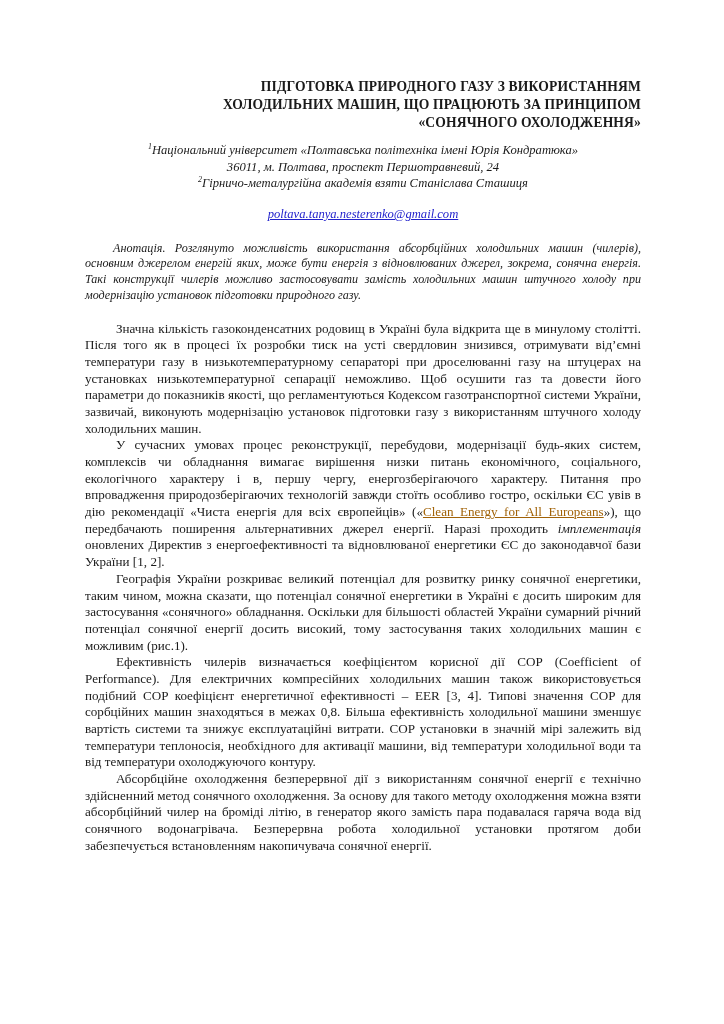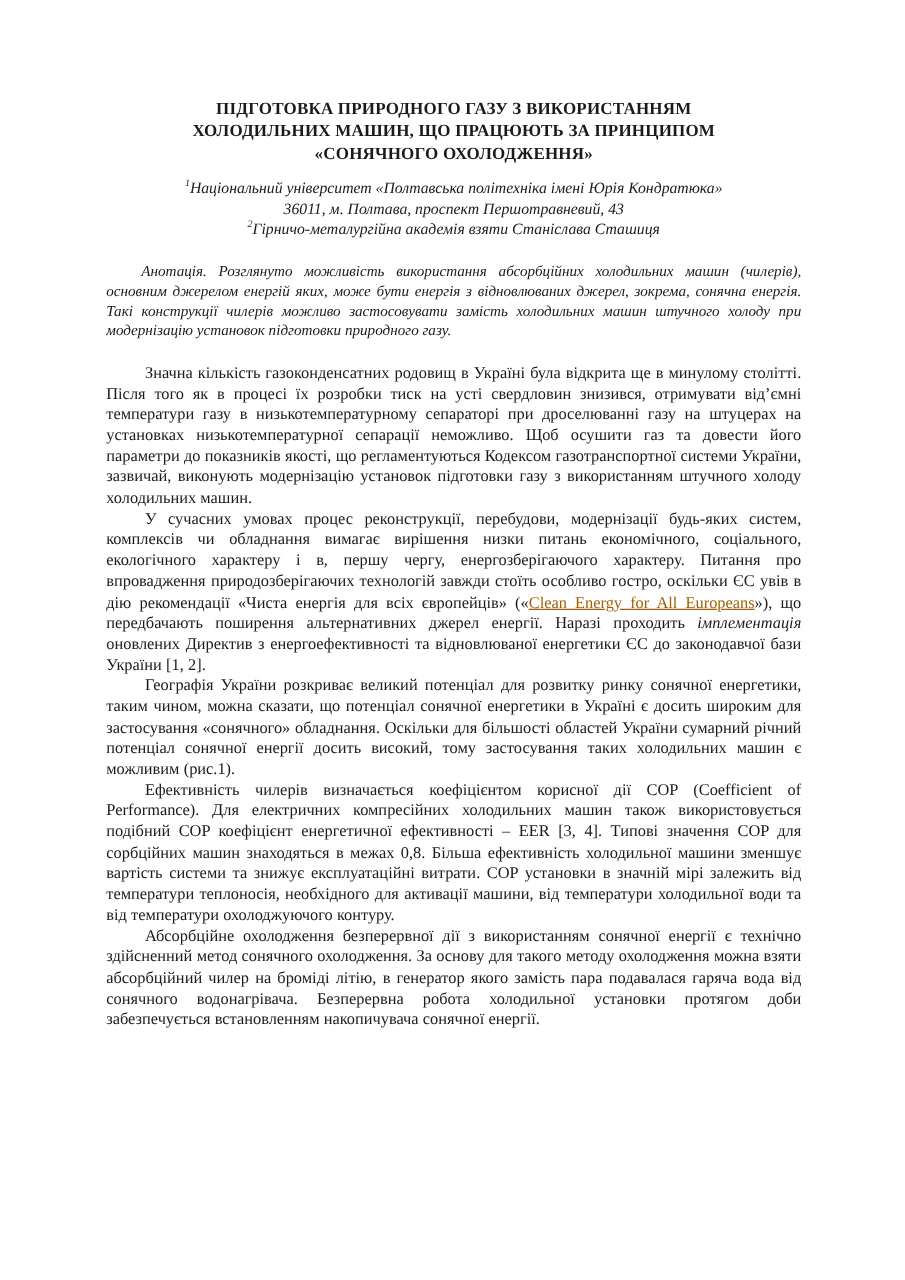--- a/index.html
+++ b/index.html
@@ -38,21 +38,21 @@
     font-size: 13.2px;
     line-height: 1.18;
     margin: 0 0 9px 0;
     letter-spacing: 0.1px;
   }
   .authors .u {
     text-decoration: underline;
   }
 
   .title {
-    text-align: center;
+    text-align: right;
     font-weight: bold;
     font-size: 13.6px;
     line-height: 1.33;
     margin: 0 0 4px 0;
     letter-spacing: 0.15px;
   }
   .title-line { display: block; white-space: nowrap; }
 
   .affil {
     text-align: center;
@@ -127,24 +127,27 @@
 
 
     <h1 class="title">
       <span class="title-line">ПІДГОТОВКА ПРИРОДНОГО ГАЗУ З ВИКОРИСТАННЯМ</span>
       <span class="title-line">ХОЛОДИЛЬНИХ МАШИН, ЩО ПРАЦЮЮТЬ ЗА ПРИНЦИПОМ</span>
       <span class="title-line">«СОНЯЧНОГО ОХОЛОДЖЕННЯ»</span>
     </h1>
 
     <div class="affil">
       <span class="affil-line"><sup>1</sup><span>Національний університет «Полтавська політехніка імені Юрія Кондратюка»</span></span>
-      <span class="affil-line">36011, м. Полтава, проспект Першотравневий, 43</span>
+      <span class="affil-line">36011, м. Полтава, проспект Першотравневий, 24</span>
       <span class="affil-line"><sup>2</sup><span>Гірничо-металургійна академія взяти Станіслава Сташиця</span></span>
     </div>
 
+    <div class="email-line">
+      <span class="email">poltava.tanya.nesterenko@gmail.com</span>
+    </div>
 
     <p class="abstract"><b>Анотація.</b><span> Розглянуто можливість використання абсорбційних холодильних машин (чилерів), основним джерелом енергій яких, може бути енергія з відновлюваних джерел, зокрема, сонячна енергія. Такі конструкції чилерів можливо застосовувати замість холодильних машин штучного холоду при модернізацію установок підготовки природного газу.</span></p>
 
     <p class="body first">Значна кількість газоконденсатних родовищ в Україні була відкрита ще в минулому столітті. Після того як в процесі їх розробки тиск на усті свердловин знизився, отримувати від’ємні температури газу в низькотемпературному сепараторі при дроселюванні газу на штуцерах на установках низькотемпературної сепарації неможливо. Щоб осушити газ та довести його параметри до показників якості, що регламентуються Кодексом газотранспортної системи України, зазвичай, виконують модернізацію установок підготовки газу з використанням штучного холоду холодильних машин.</p>
 
     <p class="body"><span>У сучасних умовах процес реконструкції, перебудови, модернізації будь-яких систем, комплексів чи обладнання вимагає вирішення низки питань економічного, соціального, екологічного характеру і в, першу чергу, енергозберігаючого характеру. Питання про впровадження природозберігаючих технологій завжди стоїть особливо гостро, оскільки ЄС увів в дію рекомендації «Чиста енергія для всіх європейців» («</span><span class="lnk">Clean Energy for All Europeans</span><span>»), що передбачають поширення альтернативних джерел енергії. Наразі проходить </span><span class="it">імплементація</span><span> оновлених Директив з енергоефективності та відновлюваної енергетики ЄС до законодавчої бази України [1, 2].</span></p>
 
     <p class="body">Географія України розкриває великий потенціал для розвитку ринку сонячної енергетики, таким чином, можна сказати, що потенціал сонячної енергетики в Україні є досить широким для застосування «сонячного» обладнання. Оскільки для більшості областей України сумарний річний потенціал сонячної енергії досить високий, тому застосування таких холодильних машин є можливим (рис.1).</p>
 
     <p class="body">Ефективність чилерів визначається коефіцієнтом корисної дії COP (Coefficient of Performance). Для електричних компресійних холодильних машин також використовується подібний COP коефіцієнт енергетичної ефективності – EER [3, 4]. Типові значення COP для сорбційних машин знаходяться в межах 0,8. Більша ефективність холодильної машини зменшує вартість системи та знижує експлуатаційні витрати. COP установки в значній мірі залежить від температури теплоносія, необхідного для активації машини, від температури холодильної води та від температури охолоджуючого контуру.</p>

